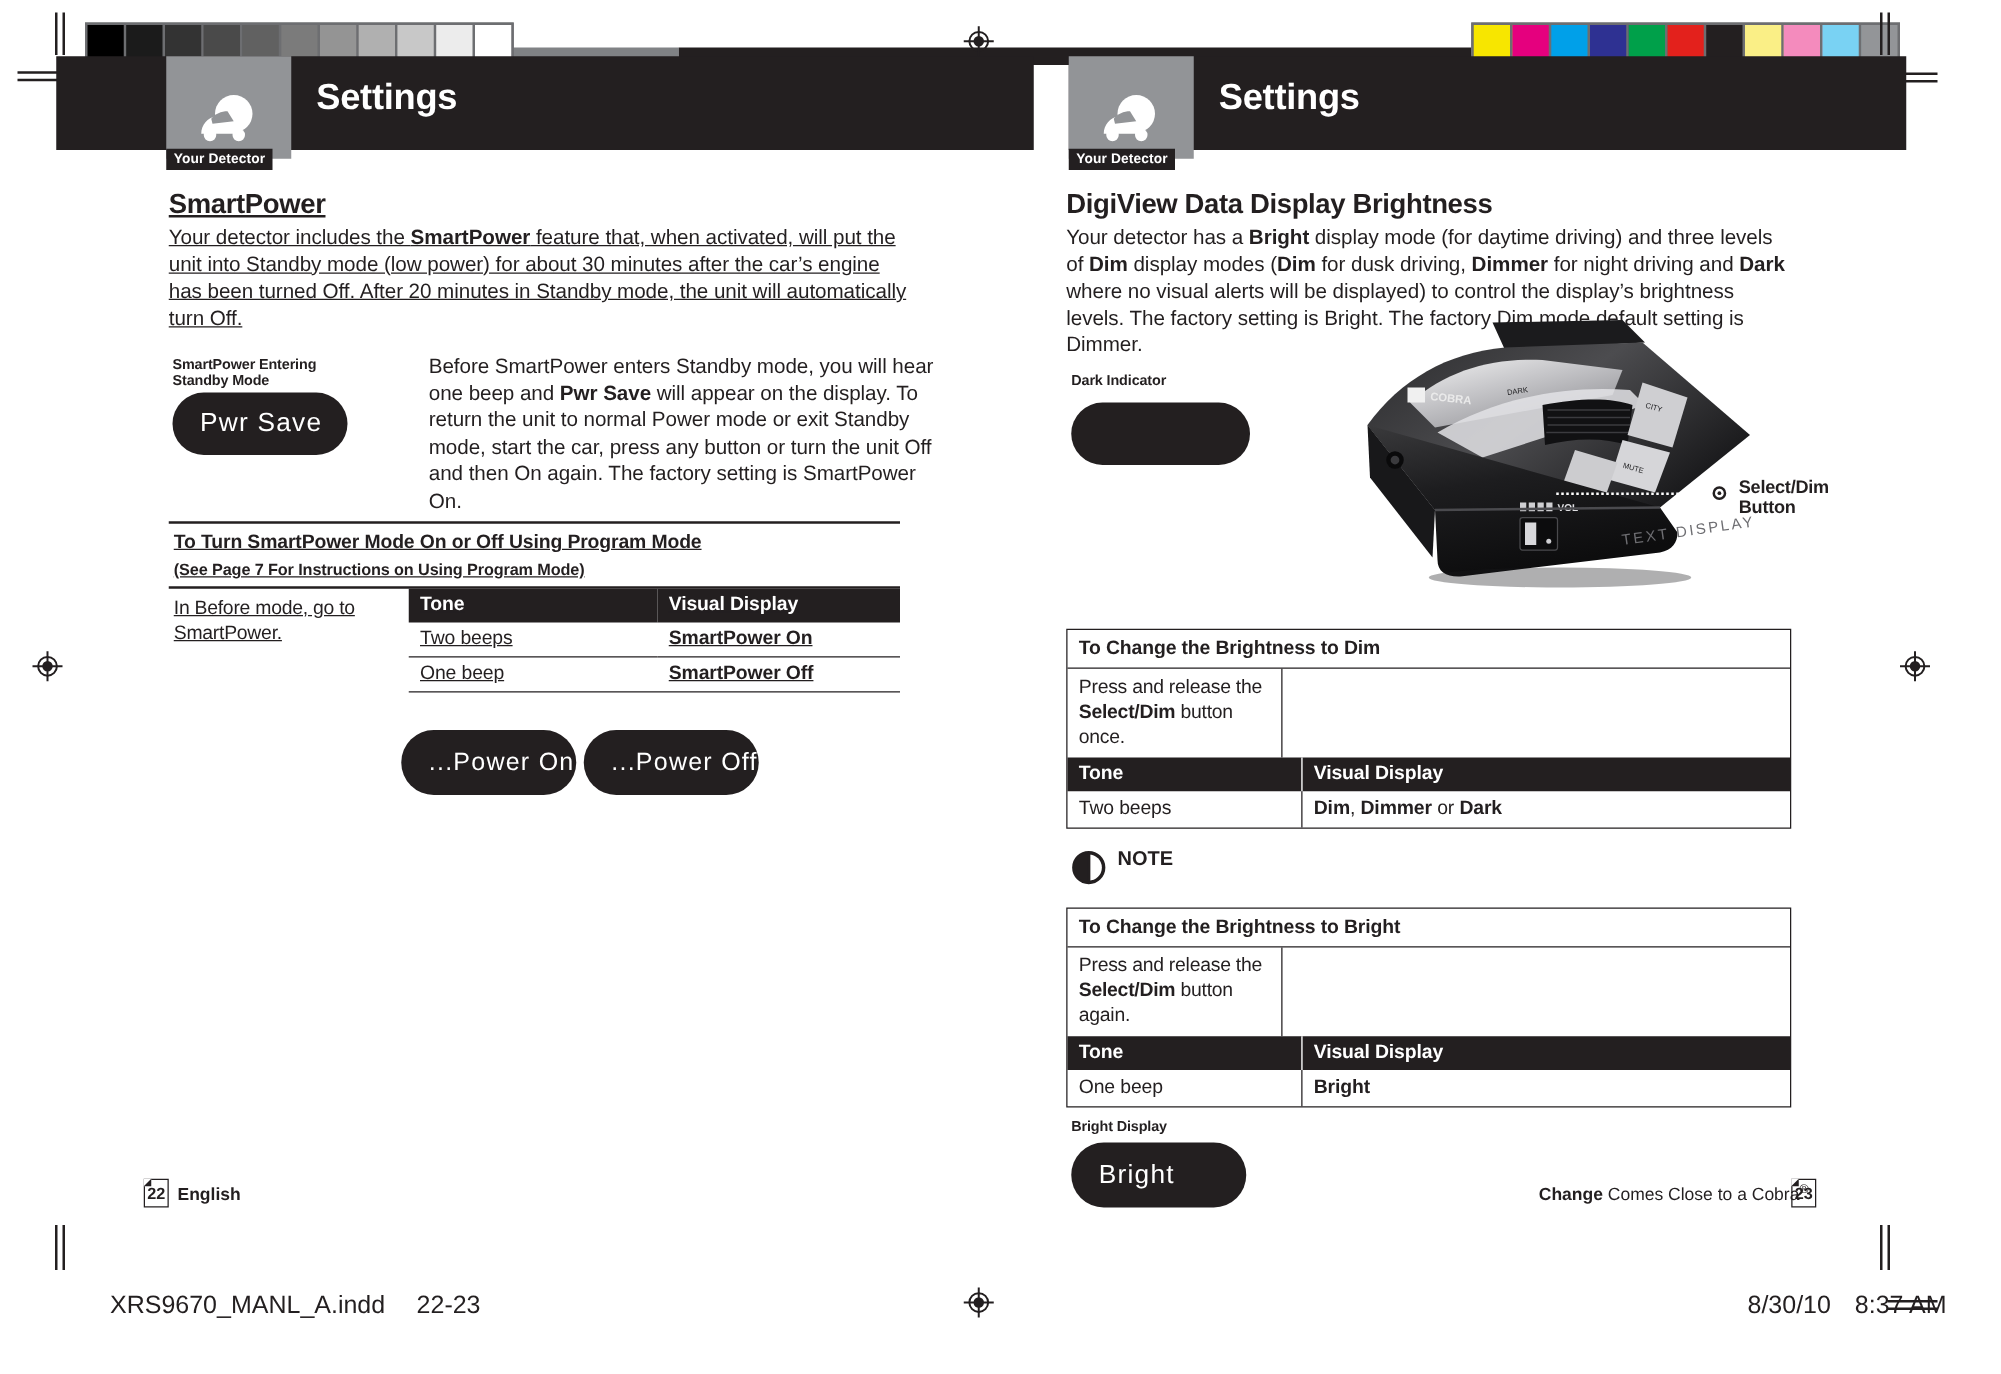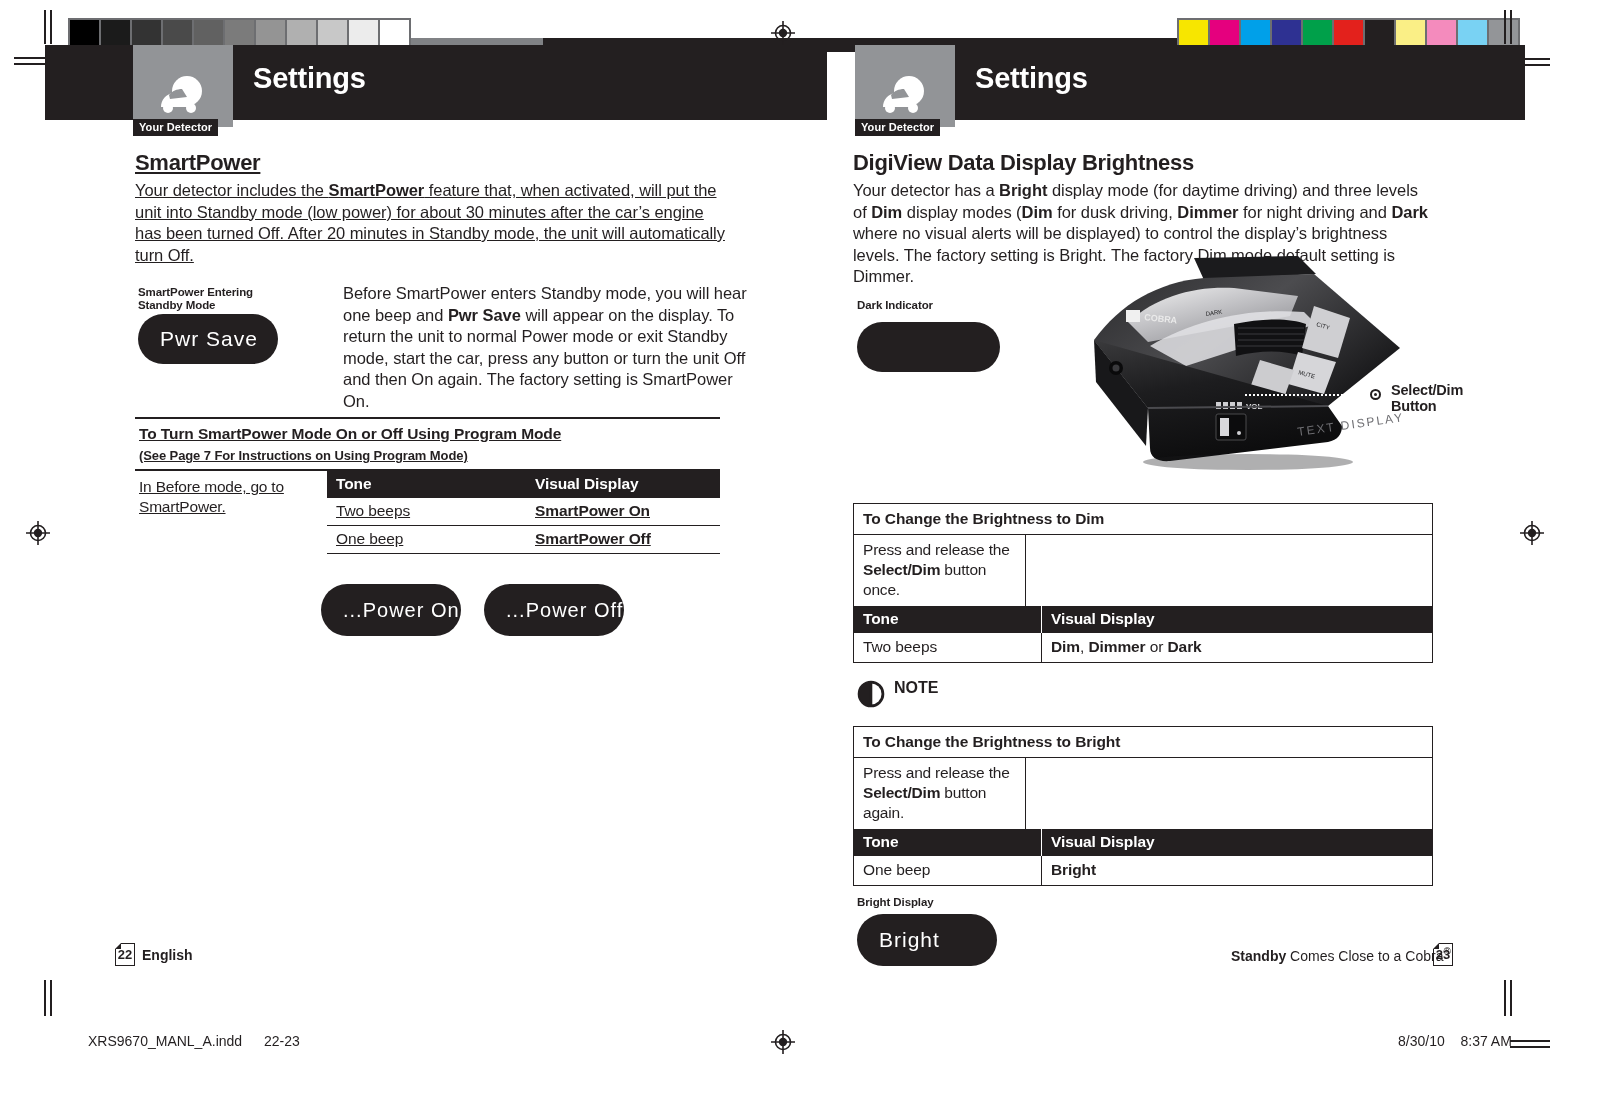--- a/index.html
+++ b/index.html
@@ -100,21 +100,21 @@
   .pagenum{position:absolute;display:flex;align-items:center;gap:7px;}
   .pn-badge{position:relative;width:20px;height:23px;border:1.5px solid #231f20;
             font-size:13px;font-weight:bold;display:flex;align-items:center;
             justify-content:center;box-sizing:border-box;}
   .pn-badge::before{content:"";position:absolute;left:-1.5px;top:-1.5px;
                     border-top:6px solid #fff;border-right:6px solid #231f20;}
   .pn-text{font-size:14px;font-weight:bold;}
   .tagline{position:absolute;font-size:14px;}
   .tagline b{font-weight:bold;}
 
-  .printinfo{position:absolute;font-size:14px;color:#231f20;}
+  .printinfo{position:absolute;font-size:20px;color:#231f20;}
 </style>
 </head>
 <body>
 
 <div class="prepress">
 
   <div class="blackstrip" style="left:68px;top:44px;width:320px;height:8px;"></div>
   <div class="blackstrip" style="left:233px;top:38px;width:310px;height:14px;background:#808285;"></div>
   <div class="blackstrip" style="left:543px;top:38px;width:634px;height:14px;"></div>
   <div class="blackstrip" style="left:1177px;top:44px;width:330px;height:8px;"></div>
@@ -263,21 +263,21 @@
             </table>
           <div class="rule" style="border-top-width:1.5px;"></div>
         </div>
       </div>
     </div>
 
     <div style="position:relative;margin-top:30px;height:56px;">
       <div class="pill" style="position:absolute;left:186px;top:0;width:140px;height:52px;font-size:20px;">
         <span>...Power On</span>
       </div>
-      <div class="pill" style="position:absolute;left:349px;top:0;width:140px;height:52px;font-size:20px;">
+      <div class="pill" style="position:absolute;left:332px;top:0;width:140px;height:52px;font-size:20px;">
         <span>...Power Off</span>
       </div>
     </div>
   </div>
 
   <div class="pagenum" style="left:70px;top:898px;">
     <span class="pn-badge">22</span>
     <span class="pn-text">English</span>
   </div>
 
@@ -441,21 +441,21 @@
     </div>
 
     <div style="margin-top:10px;margin-left:4px;">
       <div class="caplabel">Bright Display</div>
       <div class="pill" style="width:140px;height:52px;margin-top:5px;">
         <span>Bright</span>
       </div>
     </div>
   </div>
 
-  <div class="tagline" style="left:1186px;top:901px;"><b>Standby</b><span> Comes Close to a Cobra</span><span style="font-size:10px;vertical-align:super;">®</span></div>
+  <div class="tagline" style="left:1186px;top:901px;"><b>Change</b><span> Comes Close to a Cobra</span><span style="font-size:10px;vertical-align:super;">®</span></div>
   <div class="pagenum" style="left:1388px;top:898px;">
     <span class="pn-badge">23</span>
   </div>
 </div>
 
 <div class="printinfo" style="left:88px;top:1033px;">
   <span>XRS9670_MANL_A.indd</span>
   <span style="display:inline-block;width:14px;"></span>
   <span>22-23</span>
 </div>

